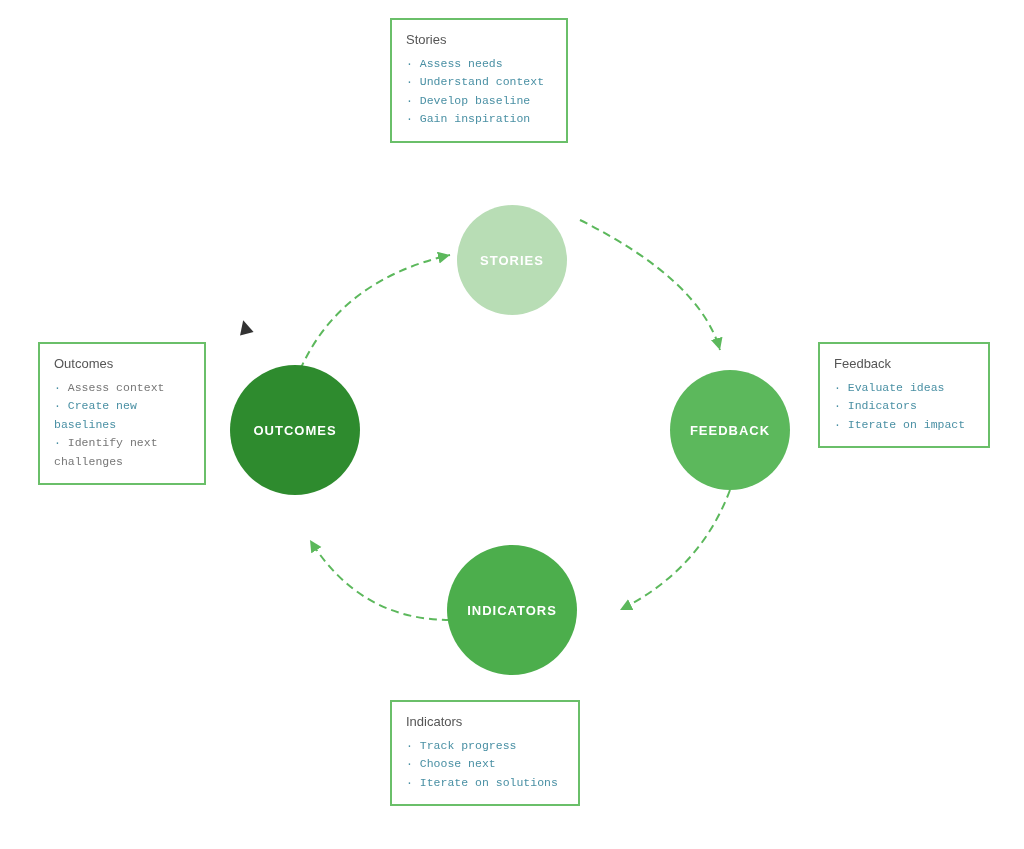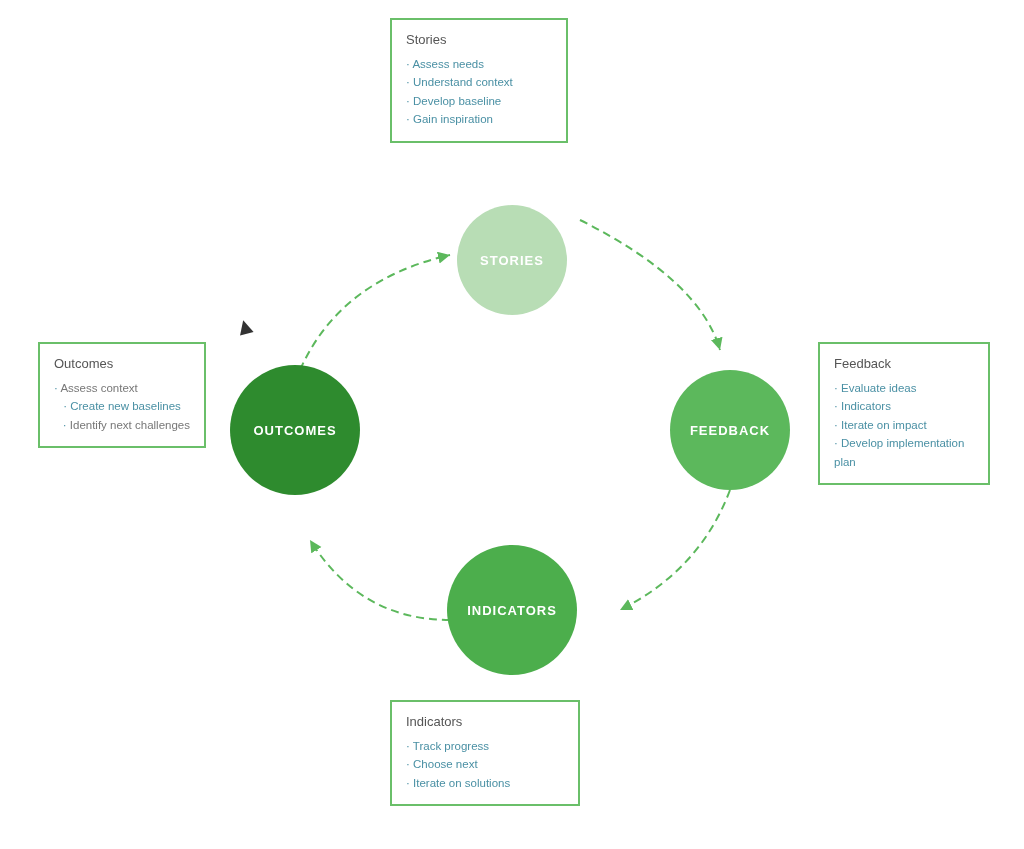--- a/index.html
+++ b/index.html
@@ -27,20 +27,21 @@
     }
     .info-box .box-title {
       font-size: 13px;
       color: #555;
       font-weight: normal;
       margin-bottom: 8px;
     }
     .info-box ul {
       list-style: none;
       padding: 0;
+      font-family: Liberation Mono, monospace;
     }
     .info-box ul li {
       font-size: 11.5px;
       color: #4a90a4;
       line-height: 1.6;
     }
     .info-box ul li::before {
       content: "· ";
       color: #4a90a4;
     }
@@ -137,37 +138,36 @@
       <li>Gain inspiration</li>
     </ul>
   </div>
 
   <div class="info-box" style="top:342px; left:818px; width:172px;">
     <div class="box-title">Feedback</div>
     <ul>
       <li>Evaluate ideas</li>
       <li>Indicators</li>
       <li>Iterate on impact</li>
-      <li>Develop implementation plan</li>
     </ul>
   </div>
 
   <div class="info-box" style="top:700px; left:390px; width:190px;">
     <div class="box-title">Indicators</div>
     <ul>
       <li>Track progress</li>
       <li>Choose next</li>
       <li>Iterate on solutions</li>
     </ul>
   </div>
 
   <div class="info-box outcomes-box" style="top:342px; left:38px; width:168px;">
     <div class="box-title">Outcomes</div>
     <ul>
       <li style="color:#777;">Assess context</li>
-      <li class="blue" style="color:#4a90a4;text-align:center;">Create new baselines</li>
-      <li style="color:#777;text-align:right;">Identify next challenges</li>
+      <li class="blue" style="color:#4a90a4;">Create new baselines</li>
+      <li style="color:#777;">Identify next challenges</li>
     </ul>
   </div>
 
   <div class="cursor" style="left:238px; top:320px;"></div>
 
 </div>
 
 </body></html>

